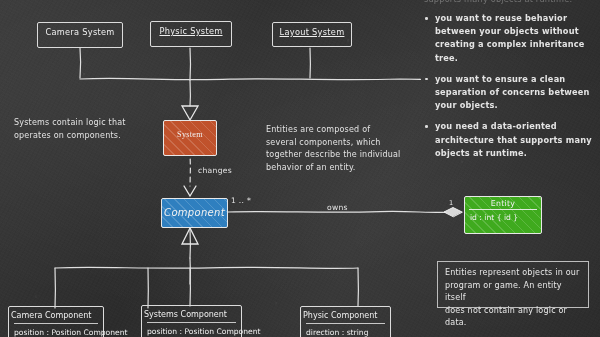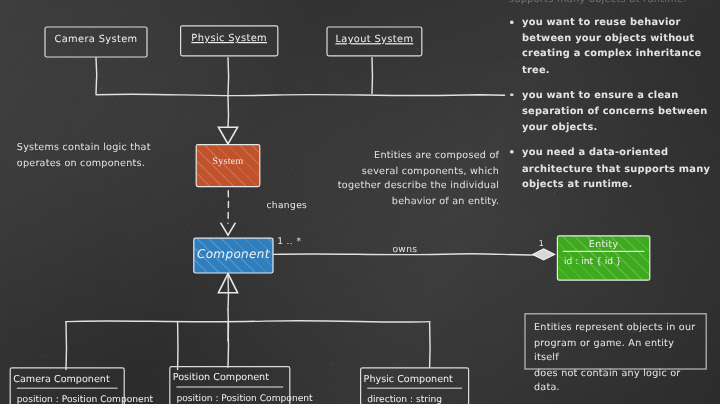--- a/index.html
+++ b/index.html
@@ -148,41 +148,41 @@
   </div>
 
   <div class="note" style="left:14px;top:117px;width:150px;white-space:pre-line;">Systems contain logic that
 operates on components.</div>
 
   <div class="node filled sysbox" style="left:163px;top:120px;width:54px;height:36px;font-family:Liberation Serif, serif;">
     <div class="hatch"></div>
     <span class="ttl" style="line-height:28px;padding:0;">System</span>
   </div>
 
-  <div class="edgelbl" style="left:198px;top:166px;margin-left:24px;">changes</div>
+  <div class="edgelbl" style="left:198px;top:166px;">changes</div>
 
   <div class="node filled compbox italic" style="left:161px;top:198px;width:67px;height:30px;">
     <div class="hatch"></div>
     <span class="ttl" style="line-height:28px;padding:0;font-size:10px;">Component</span>
   </div>
 
   <div class="edgelbl" style="left:231px;top:196px;">1 .. *</div>
 
   <div class="edgelbl" style="left:327px;top:203px;">owns</div>
 
   <div class="edgelbl" style="left:449px;top:199px;font-size:6.6px;">1</div>
 
   <div class="node filled entbox" style="left:464px;top:196px;width:78px;height:38px;">
     <div class="hatch"></div>
     <span class="ttl" style="font-size:7.8px;padding-top:2px;">Entity</span>
     <div class="sep"></div>
     <div class="attr">id : int { id }</div>
   </div>
 
-  <div class="note" style="left:266px;top:124px;width:150px;white-space:pre-line;text-align:right;">Entities are composed of
+  <div class="note" style="left:266px;top:124px;width:150px;white-space:pre-line;">Entities are composed of
 several components, which
 together describe the individual
 behavior of an entity.</div>
 
   <div class="notebox" style="left:437px;top:261px;width:152px;height:47px;white-space:pre-line;">Entities represent objects in our
 program or game. An entity itself
 does not contain any logic or data.</div>
 
   <ul class="bullets" style="left:420px;top:8px;width:175px;">
     <li>you want to reuse behavior between your objects without creating a complex inheritance tree.</li>
@@ -190,21 +190,21 @@
     <li>you need a data-oriented architecture that supports many objects at runtime.</li>
   </ul>
 
   <div class="compnode" style="left:8px;top:306px;width:96px;height:44px;">
     <span class="ttl">Camera Component</span>
     <div class="sep"></div>
     <div class="attr">position : Position Component</div>
   </div>
 
   <div class="compnode" style="left:141px;top:305px;width:101px;height:44px;">
-    <span class="ttl">Position Component</span>
+    <span class="ttl">Systems Component</span>
     <div class="sep"></div>
     <div class="attr">position : Position Component</div>
   </div>
 
   <div class="compnode" style="left:300px;top:306px;width:91px;height:44px;">
     <span class="ttl">Physic Component</span>
     <div class="sep"></div>
     <div class="attr">direction : string</div>
   </div>
 

